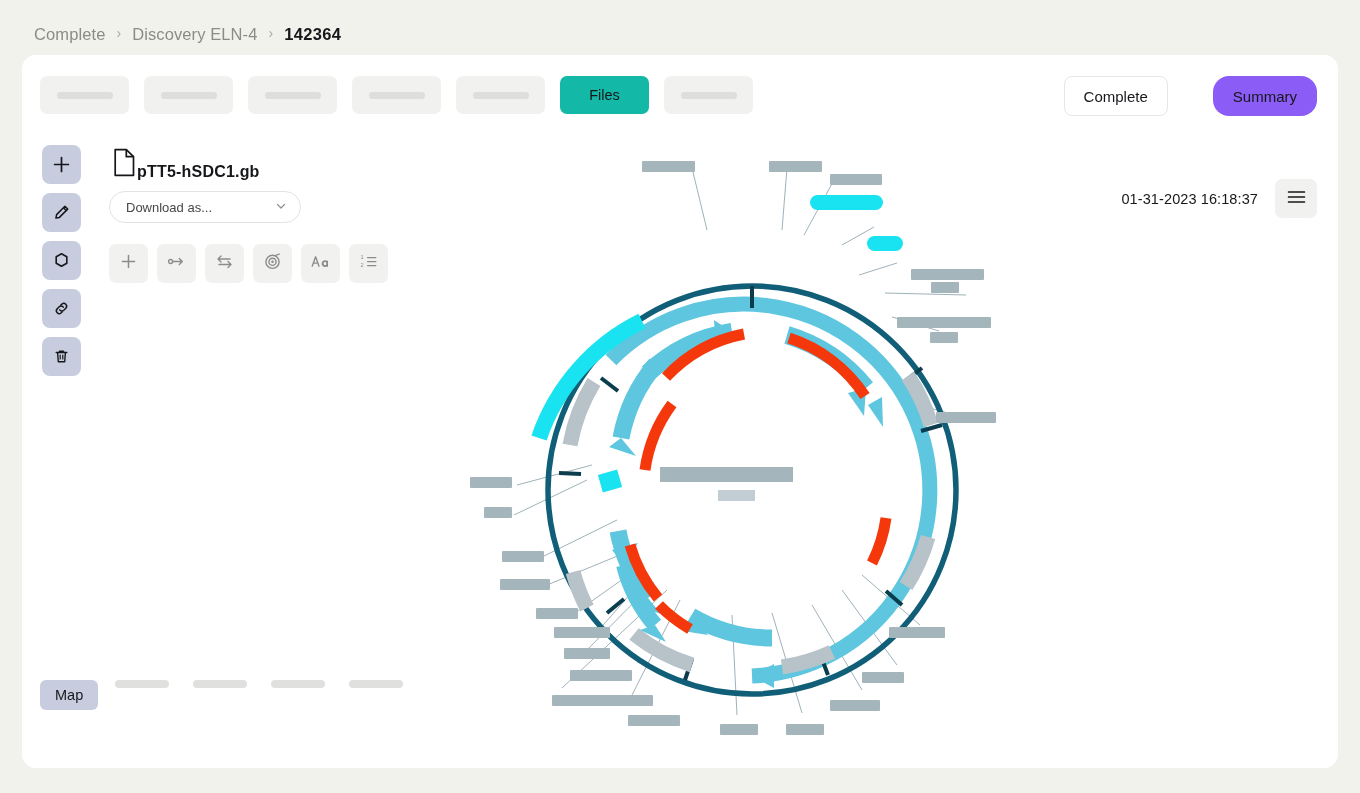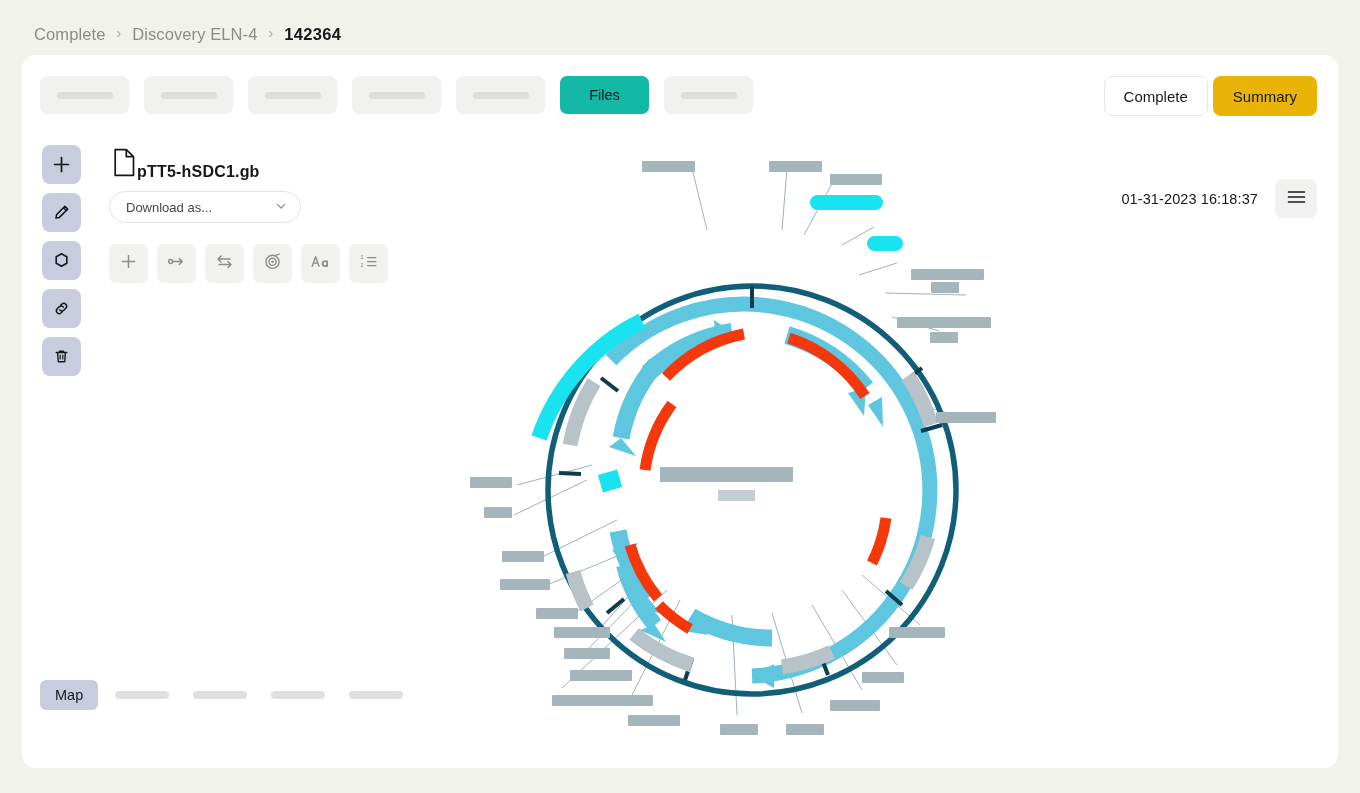--- a/index.html
+++ b/index.html
@@ -93,27 +93,28 @@
     background: #fff;
     border: 1px solid #e6e6e4;
     display: flex;
     align-items: center;
     font-size: 15px;
     color: #16171a;
   }
   .btn-soft {
     height: 38px;
     padding: 0 19px;
-    border-radius: 8px;
-    background: #eab308;
+    border-radius: 16px;
+    background: #8b5cf6;
     border: 1px solid transparent;
     display: flex;
     align-items: center;
     font-size: 15px;
     color: #16171a;
+    margin-left: 40px;
   }
 
   
   .rail {
     position: absolute;
     left: 20px;
     top: 90px;
     display: flex;
     flex-direction: column;
     gap: 9px;
@@ -204,21 +205,20 @@
     align-items: center;
     justify-content: center;
   }
 
   
   .bottom-tabs {
     position: absolute;
     left: 18px;
     bottom: 58px;
     display: flex;
-    align-items: center;
     gap: 10px;
   }
   .btab-active {
     height: 30px;
     padding: 0 15px;
     border-radius: 6px;
     background: #c7cddf;
     display: flex;
     align-items: center;
     font-size: 14.5px;

